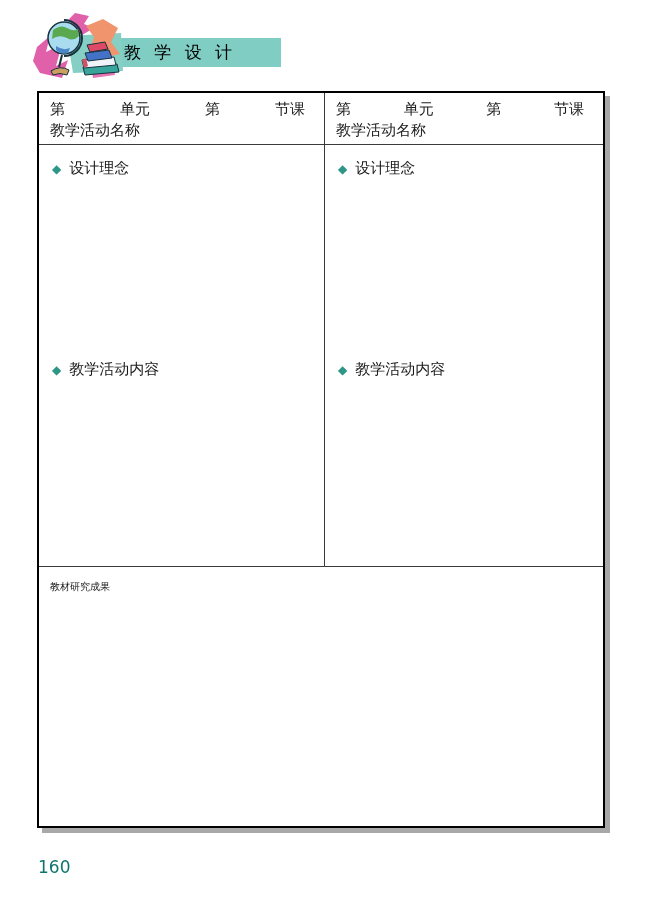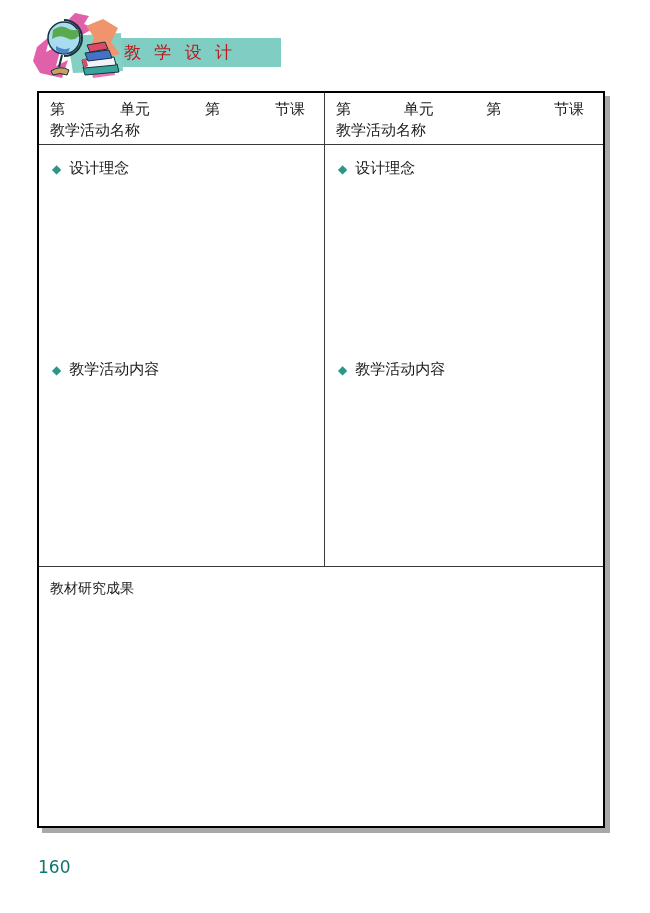--- a/index.html
+++ b/index.html
@@ -4,39 +4,39 @@
 <style>
   * { margin:0; padding:0; box-sizing:border-box; }
   html,body { width:650px; height:913px; background:#ffffff;
               font-family:"DejaVu Sans", sans-serif; color:#1a1a1a; }
   .sheet { position:relative; width:650px; height:913px; background:#fff; overflow:hidden; }
 
   
   .banner { position:absolute; left:79px; top:38px; width:202px; height:29px;
             background:#7fcdc3; display:flex; align-items:center; justify-content:center;
             z-index:1; }
-  .banner span { font-size:17px; letter-spacing:4px; color:#b91c1c; }
+  .banner span { font-size:17px; letter-spacing:4px; color:#000000; }
   .clipart { position:absolute; left:31px; top:11px; width:92px; height:70px; z-index:2; }
 
   
   .form { position:absolute; left:37px; top:91px; width:568px; height:737px;
           background:#fff; border:2px solid #000;
           box-shadow:5px 5px 0 0 #a8a8a8; }
   .cols { display:flex; height:474px; border-bottom:1.5px solid #3a3a3a; }
   .col  { width:286px; display:flex; flex-direction:column; }
   .col.left  { border-right:1.5px solid #3a3a3a; }
   .col.right { flex:1; }
   .col-header { height:52px; border-bottom:1px solid #3a3a3a; padding:6px 11px 0 11px;
                 font-size:15px; line-height:21px; }
   .blank-line { display:flex; justify-content:space-between; padding-right:8px; }
   .col-body { padding:14px 0 0 13px; font-size:15px; }
   .bullet-row { display:flex; align-items:center; gap:8px; line-height:19px; }
   .bullet-row.second { margin-top:182px; }
   .diamond { color:#2e9687; font-size:12px; line-height:1; }
-  .form-footer { padding:13px 0 0 11px; font-size:14px; }
+  .form-footer { padding:13px 0 0 11px; font-size:10px; }
 
   .page-number { position:absolute; left:38px; top:857px; font-size:17px; color:#0f766e; }
 </style>
 </head>
 <body>
 
 <div class="sheet">
 
   <div class="clipart">
     <svg viewBox="0 0 92 70" width="92" height="70" aria-hidden="true">

